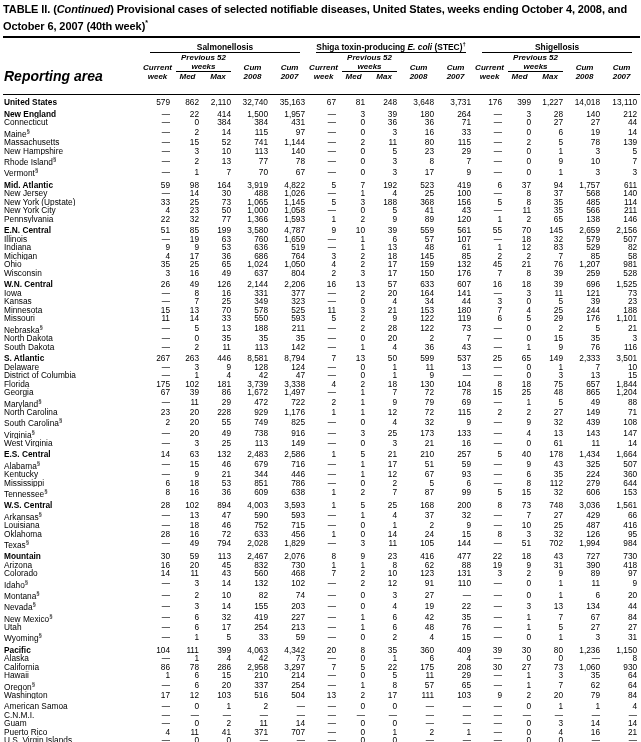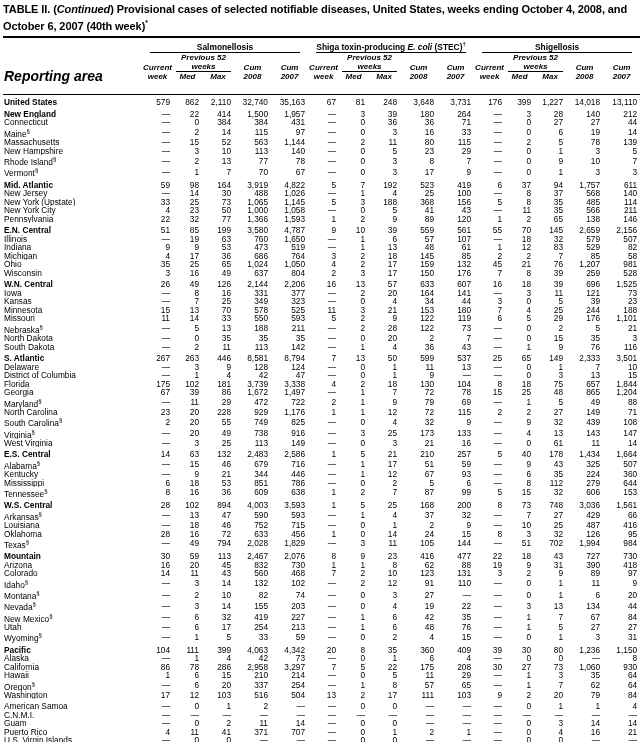--- a/index.html
+++ b/index.html
@@ -168,21 +168,21 @@
           <td class="num">0</td>
           <td class="num">6</td>
           <td class="num">19</td>
           <td class="num">14</td>
         </tr>
         <tr>
           <td class="area"><span>Massachusetts</span></td>
           <td class="num">—</td>
           <td class="num">15</td>
           <td class="num">52</td>
-          <td class="num">563</td>
+          <td class="num">741</td>
           <td class="num">1,144</td>
           <td class="num">—</td>
           <td class="num">2</td>
           <td class="num">11</td>
           <td class="num">80</td>
           <td class="num">115</td>
           <td class="num">—</td>
           <td class="num">2</td>
           <td class="num">5</td>
           <td class="num">78</td>
@@ -370,21 +370,21 @@
           <td class="num">18</td>
           <td class="num">32</td>
           <td class="num">579</td>
           <td class="num">507</td>
         </tr>
         <tr>
           <td class="area"><span>Indiana</span></td>
           <td class="num">9</td>
           <td class="num">9</td>
           <td class="num">53</td>
-          <td class="num">473</td>
+          <td class="num">636</td>
           <td class="num">519</td>
           <td class="num">—</td>
           <td class="num">1</td>
           <td class="num">13</td>
           <td class="num">48</td>
           <td class="num">61</td>
           <td class="num">1</td>
           <td class="num">12</td>
           <td class="num">83</td>
           <td class="num">529</td>

